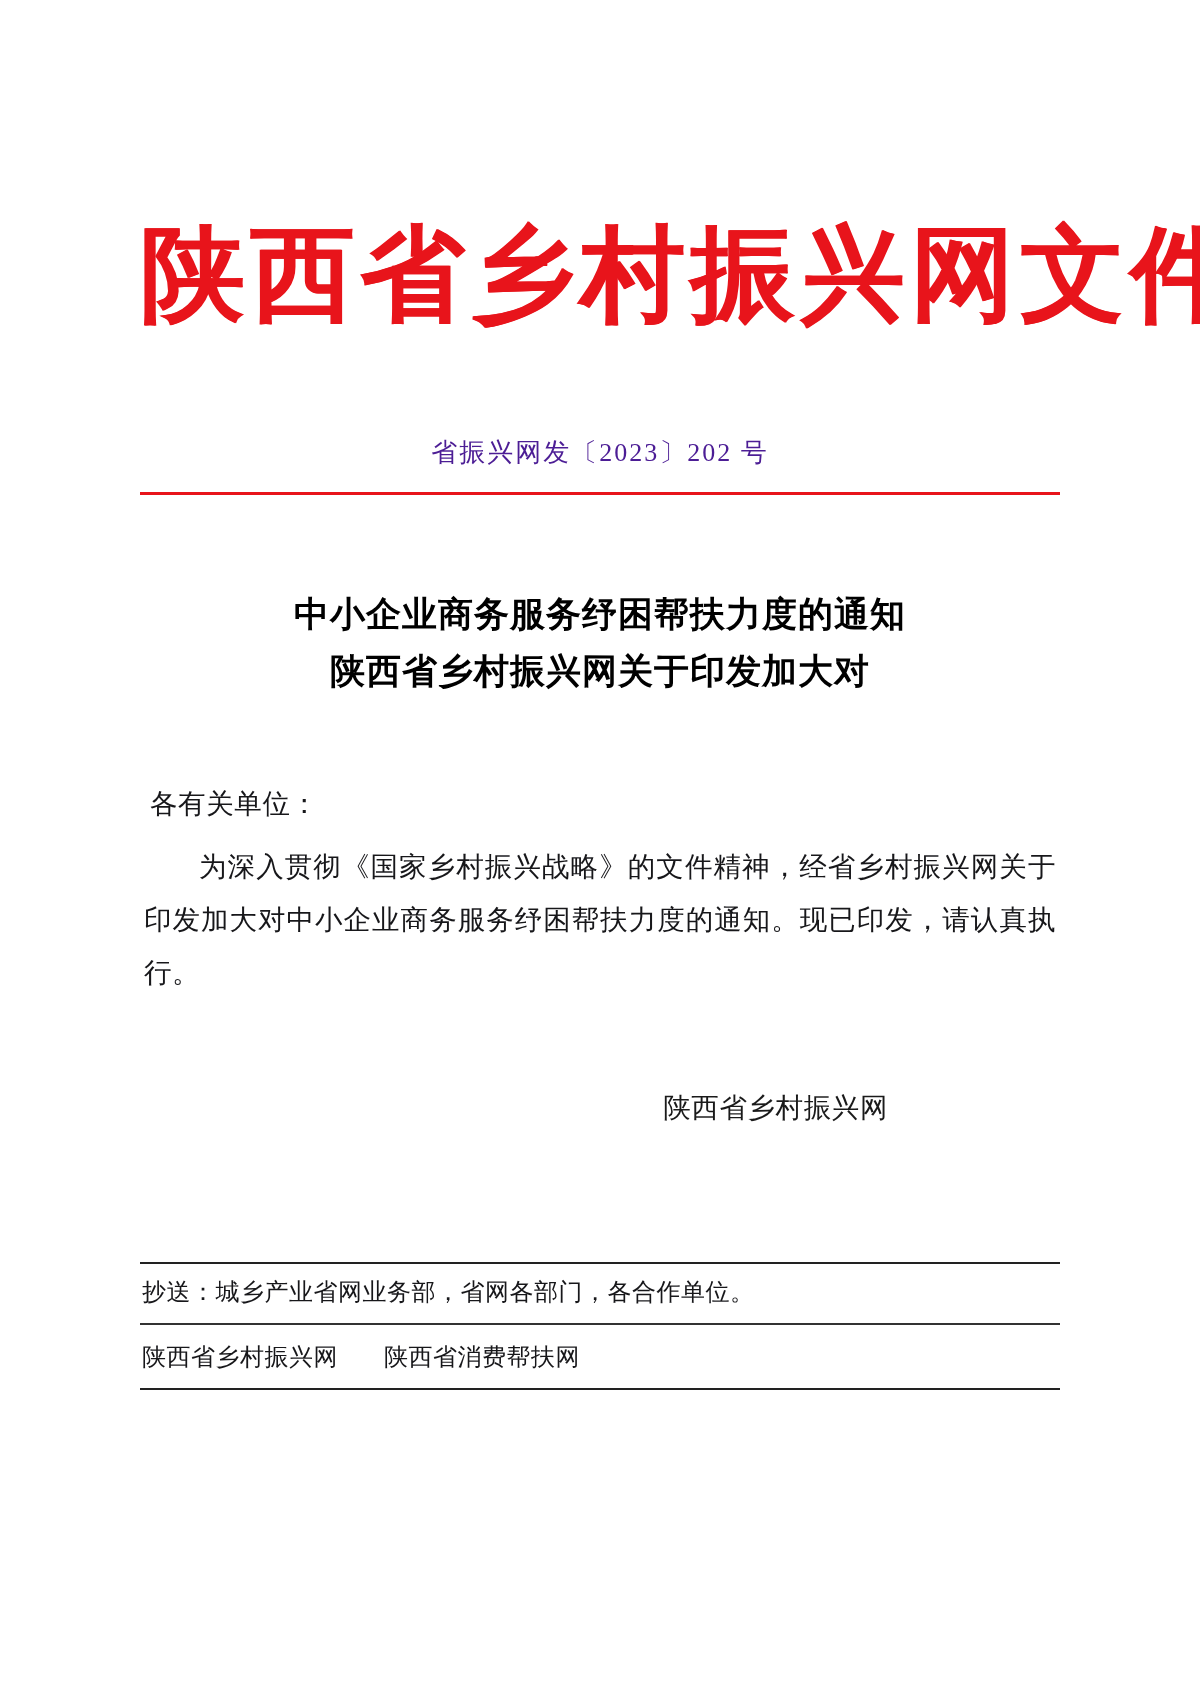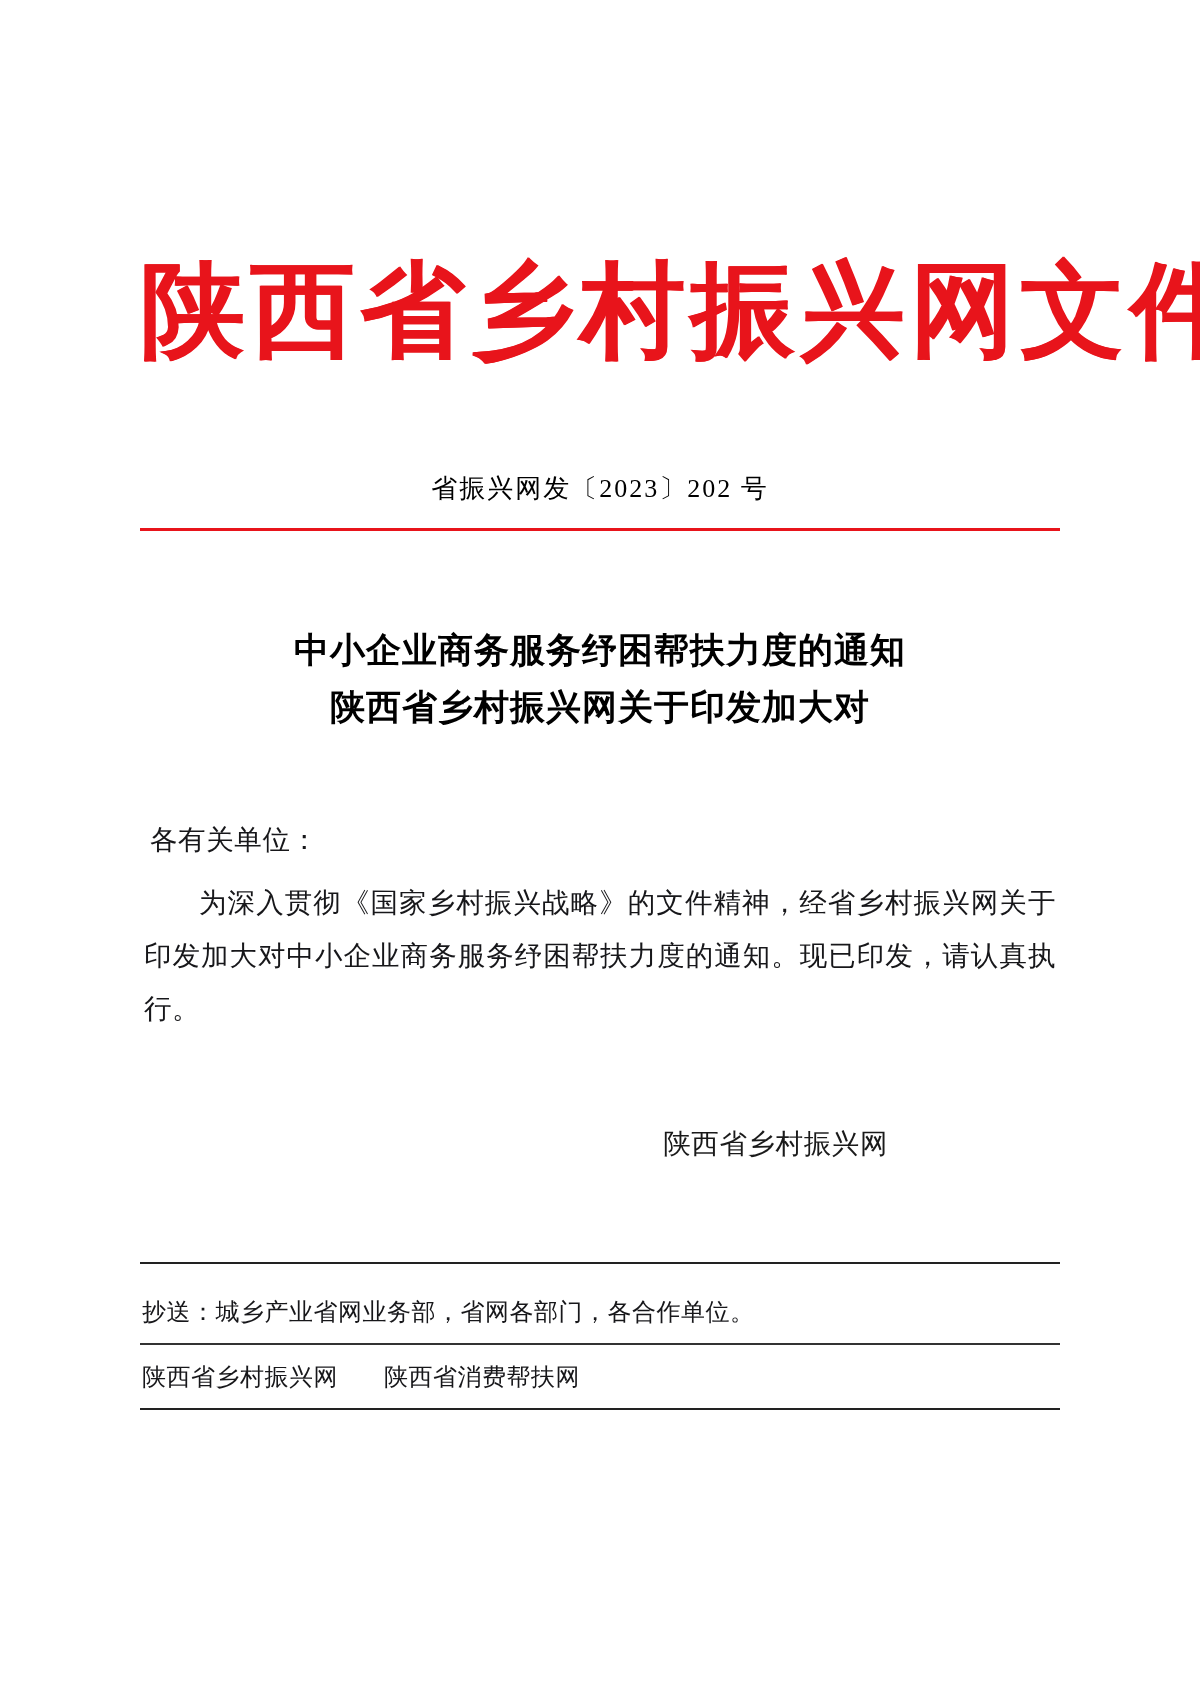--- a/index.html
+++ b/index.html
@@ -29,31 +29,30 @@
   }
   .masthead-title {
     color: #e8141b;
     font-size: 104px;
     line-height: 1.22;
     font-weight: bold;
     letter-spacing: 6px;
     font-family: "Liberation Serif", "DejaVu Serif", serif;
     white-space: nowrap;
     text-shadow: 1px 0 0 #e8141b;
-    margin-top: 36px;
   }
   
   .docnum-wrap {
     text-align: center;
     margin-top: 96px;
   }
   .docnum {
     font-size: 26px;
     letter-spacing: 2px;
-    color: #000000;
+    color: #4c1d95;
   }
   .red-rule {
     margin-top: 22px;
     height: 3px;
     background: #e8141b;
     width: 100%;
   }
   
   .doc-title {
     margin-top: 92px;
@@ -105,21 +104,21 @@
   }
   .foot-rule {
     height: 2px;
     background: #222;
     width: 100%;
   }
   .foot-rule.thin { height: 1.5px; background: #333; }
   .cc-line {
     font-size: 24px;
     letter-spacing: 0.5px;
-    padding: 32px 2px 15px 2px;
+    padding: 12px 2px 15px 2px;
     color: #17171a;
   }
   .issue-line {
     display: flex;
     align-items: center;
     font-size: 24px;
     letter-spacing: 0.5px;
     padding: 16px 2px 15px 2px;
     color: #17171a;
   }

